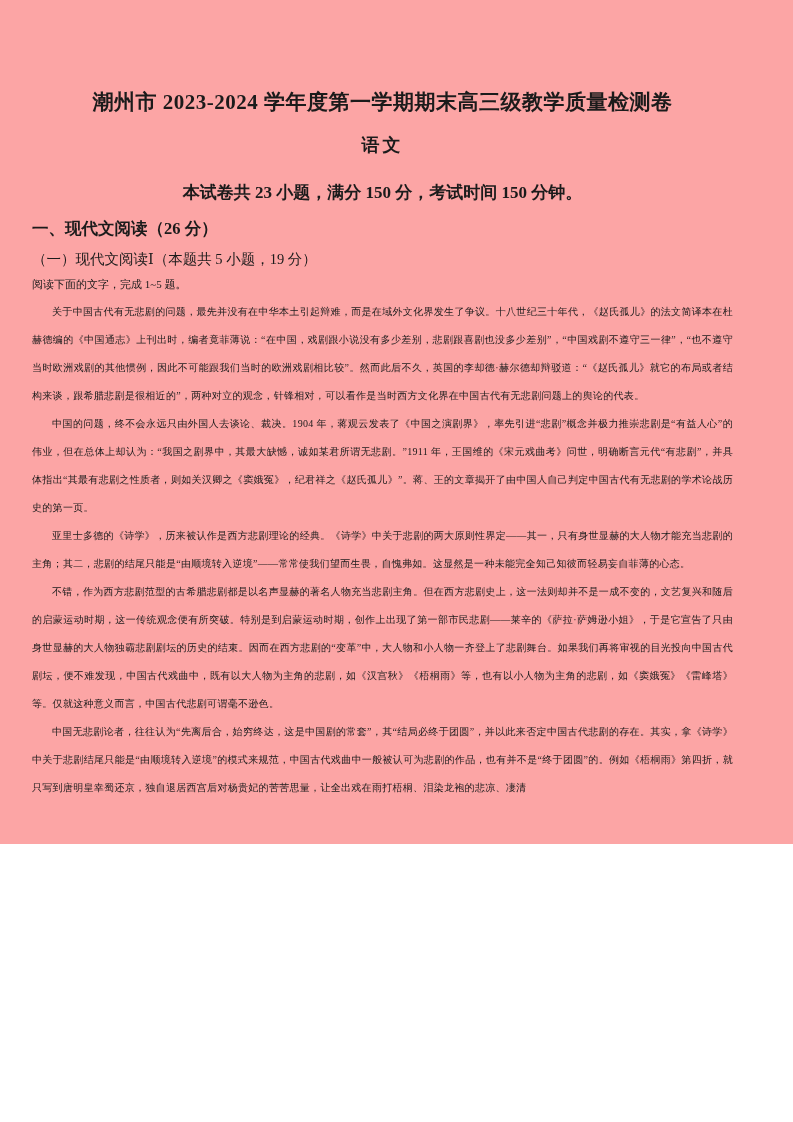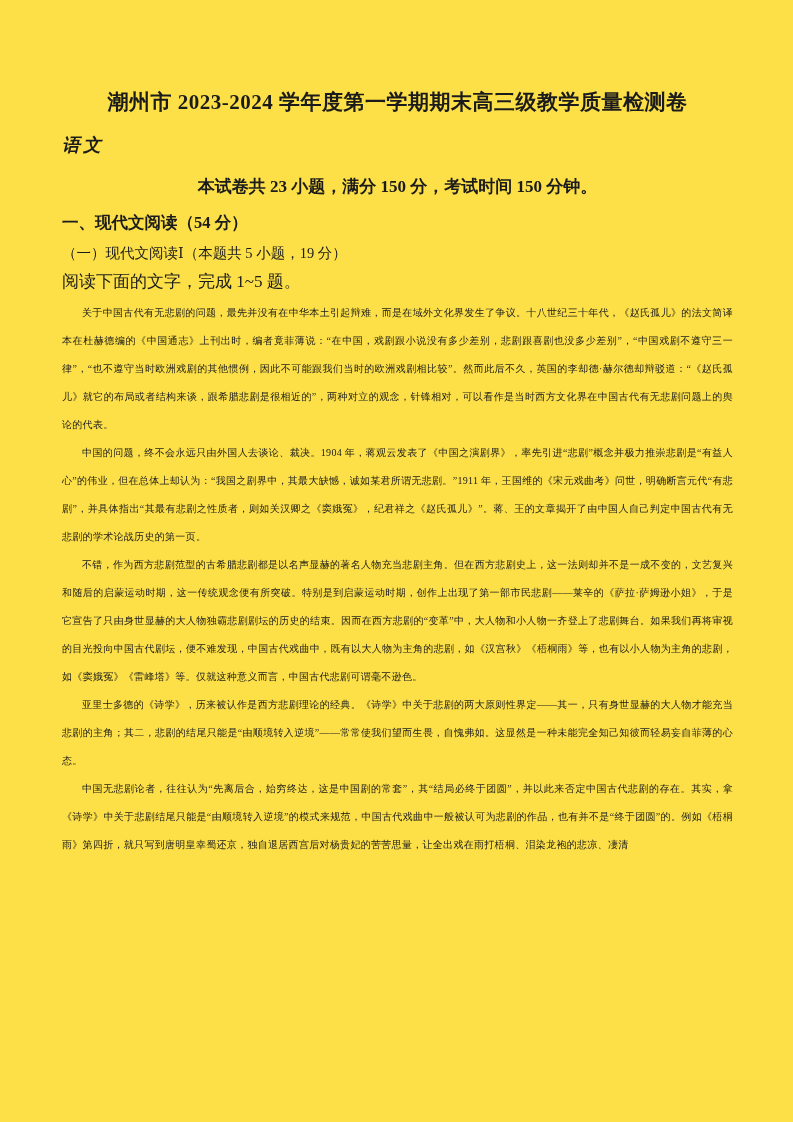--- a/index.html
+++ b/index.html
@@ -10,64 +10,64 @@
   body {
     width: 793px;
     height: 1122px;
     overflow: hidden;
     font-family: "Liberation Serif", "DejaVu Serif", serif;
     color: #1b1b1b;
   }
   .page {
     box-sizing: border-box;
     width: 793px;
-    height: 1122px;
-    padding: 90px 60px 0 62px;
-    background: #fde047;
+    height: 844px;
+    padding: 90px 60px 0 32px;
+    background: #fca5a5;
     overflow: hidden;
   }
   .title {
     margin: 0;
     font-size: 21px;
     line-height: 1.15;
     font-weight: 700;
     text-align: center;
     letter-spacing: 0.5px;
   }
   .subject {
     margin: 22px 0 0 0;
     font-size: 18px;
     line-height: 1.1;
     font-weight: 700;
+    text-align: center;
     letter-spacing: 3px;
-    font-style: italic;
   }
   .exam-info {
-    margin: 22px 0 0 0;
+    margin: 28px 0 0 0;
     font-size: 17px;
     line-height: 1.1;
     font-weight: 700;
     text-align: center;
   }
   .section-heading {
     margin: 16px 0 0 0;
     font-size: 16.5px;
     line-height: 1.2;
     font-weight: 700;
     text-align: left;
   }
   .subsection {
     margin: 12px 0 8px 0;
     font-size: 14.5px;
     line-height: 1.3;
     font-weight: 400;
   }
   .instruction {
     margin: 8px 0 0 0;
-    font-size: 17px;
+    font-size: 11px;
     line-height: 1.3;
     font-weight: 400;
   }
   .passage {
     margin-top: 6px;
   }
   .para {
     margin: 0;
     font-size: 10px;
     line-height: 28px;
@@ -80,27 +80,27 @@
 <body>
 
 <div class="page">
 
   <h1 class="title">潮州市 2023-2024 学年度第一学期期末高三级教学质量检测卷</h1>
 
   <h2 class="subject">语文</h2>
 
   <p class="exam-info">本试卷共 23 小题，满分 150 分，考试时间 150 分钟。</p>
 
-  <h3 class="section-heading">一、现代文阅读（54 分）</h3>
+  <h3 class="section-heading">一、现代文阅读（26 分）</h3>
 
   <p class="subsection">（一）现代文阅读Ⅰ（本题共 5 小题，19 分）</p>
 
   <p class="instruction">阅读下面的文字，完成 1~5 题。</p>
 
   <div class="passage">
     <p class="para">关于中国古代有无悲剧的问题，最先并没有在中华本土引起辩难，而是在域外文化界发生了争议。十八世纪三十年代，《赵氏孤儿》的法文简译本在杜赫德编的《中国通志》上刊出时，编者竟菲薄说：“在中国，戏剧跟小说没有多少差别，悲剧跟喜剧也没多少差别”，“中国戏剧不遵守三一律”，“也不遵守当时欧洲戏剧的其他惯例，因此不可能跟我们当时的欧洲戏剧相比较”。然而此后不久，英国的李却德·赫尔德却辩驳道：“《赵氏孤儿》就它的布局或者结构来谈，跟希腊悲剧是很相近的”，两种对立的观念，针锋相对，可以看作是当时西方文化界在中国古代有无悲剧问题上的舆论的代表。</p>
     <p class="para">中国的问题，终不会永远只由外国人去谈论、裁决。1904 年，蒋观云发表了《中国之演剧界》，率先引进“悲剧”概念并极力推崇悲剧是“有益人心”的伟业，但在总体上却认为：“我国之剧界中，其最大缺憾，诚如某君所谓无悲剧。”1911 年，王国维的《宋元戏曲考》问世，明确断言元代“有悲剧”，并具体指出“其最有悲剧之性质者，则如关汉卿之《窦娥冤》，纪君祥之《赵氏孤儿》”。蒋、王的文章揭开了由中国人自己判定中国古代有无悲剧的学术论战历史的第一页。</p>
+    <p class="para">亚里士多德的《诗学》，历来被认作是西方悲剧理论的经典。《诗学》中关于悲剧的两大原则性界定——其一，只有身世显赫的大人物才能充当悲剧的主角；其二，悲剧的结尾只能是“由顺境转入逆境”——常常使我们望而生畏，自愧弗如。这显然是一种未能完全知己知彼而轻易妄自菲薄的心态。</p>
     <p class="para">不错，作为西方悲剧范型的古希腊悲剧都是以名声显赫的著名人物充当悲剧主角。但在西方悲剧史上，这一法则却并不是一成不变的，文艺复兴和随后的启蒙运动时期，这一传统观念便有所突破。特别是到启蒙运动时期，创作上出现了第一部市民悲剧——莱辛的《萨拉·萨姆逊小姐》，于是它宣告了只由身世显赫的大人物独霸悲剧剧坛的历史的结束。因而在西方悲剧的“变革”中，大人物和小人物一齐登上了悲剧舞台。如果我们再将审视的目光投向中国古代剧坛，便不难发现，中国古代戏曲中，既有以大人物为主角的悲剧，如《汉宫秋》《梧桐雨》等，也有以小人物为主角的悲剧，如《窦娥冤》《雷峰塔》等。仅就这种意义而言，中国古代悲剧可谓毫不逊色。</p>
-    <p class="para">亚里士多德的《诗学》，历来被认作是西方悲剧理论的经典。《诗学》中关于悲剧的两大原则性界定——其一，只有身世显赫的大人物才能充当悲剧的主角；其二，悲剧的结尾只能是“由顺境转入逆境”——常常使我们望而生畏，自愧弗如。这显然是一种未能完全知己知彼而轻易妄自菲薄的心态。</p>
     <p class="para">中国无悲剧论者，往往认为“先离后合，始穷终达，这是中国剧的常套”，其“结局必终于团圆”，并以此来否定中国古代悲剧的存在。其实，拿《诗学》中关于悲剧结尾只能是“由顺境转入逆境”的模式来规范，中国古代戏曲中一般被认可为悲剧的作品，也有并不是“终于团圆”的。例如《梧桐雨》第四折，就只写到唐明皇幸蜀还京，独自退居西宫后对杨贵妃的苦苦思量，让全出戏在雨打梧桐、泪染龙袍的悲凉、凄清</p>
   </div>
 
 </div>
 
 </body></html>

